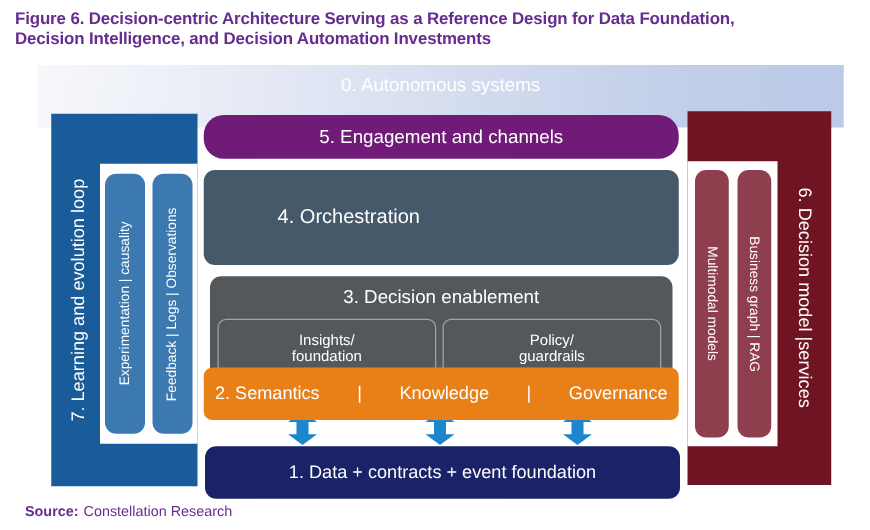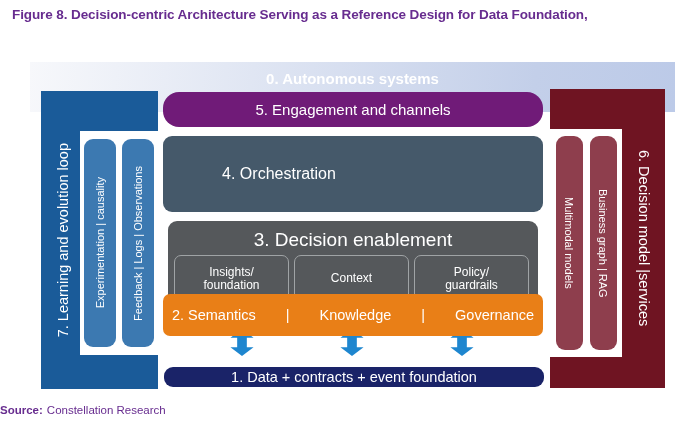--- a/index.html
+++ b/index.html
@@ -19,23 +19,23 @@
     --arrow-blue:#1e86cf;
     --white-text:#ffffff;
   }
   *{margin:0;padding:0;box-sizing:border-box;}
   body{background:#fff;font-family:"Liberation Sans","DejaVu Sans",sans-serif;}
   .stage{position:relative;width:696px;height:424px;background:#fff;overflow:hidden;}
 
   .figure-title{position:absolute;left:12px;top:7px;width:676px;
     color:var(--title-purple);font-size:13.5px;font-weight:bold;line-height:16px;letter-spacing:-0.1px;}
 
-  .band{position:absolute;left:30px;top:62px;width:645px;height:50px;
+  .band{position:absolute;left:30px;top:52px;width:645px;height:50px;
     background:linear-gradient(96deg,var(--band-from) 0%,var(--band-to) 78%,#bccae8 100%);
-    text-align:center;color:var(--white-text);font-size:15px;padding-top:8px;z-index:0;font-weight:bold;}
+    text-align:center;color:var(--white-text);font-size:15px;padding-top:8px;z-index:0;}
 
   .bracket{position:absolute;z-index:1;}
   .bracket-left{left:41px;top:91px;width:117px;height:298px;background:var(--loop-blue);}
   .bracket-right{left:550px;top:89px;width:115px;height:299px;background:var(--model-maroon);}
 
   .spine{position:absolute;top:0;bottom:0;display:flex;align-items:center;justify-content:center;
     color:var(--white-text);font-size:14.5px;}
   .bracket-left .spine{left:0;width:44px;}
   .bracket-right .spine{right:0;width:43px;}
 
@@ -57,46 +57,47 @@
 
   .box-orchestration{left:163px;top:136px;width:380px;height:76px;background:var(--orchestration-slate);
     border-radius:9px;}
   .orch-label{position:absolute;left:0;top:0;width:232px;height:100%;display:flex;
     align-items:center;justify-content:center;font-size:16px;}
   .orch-right{position:absolute;left:232px;top:12px;width:120px;font-size:12px;line-height:14px;}
   .orch-divider{border:none;border-top:1px solid #c6cdd2;margin:6px 0 7px 0;width:120px;}
 
   .box-enablement{left:168px;top:221px;width:370px;height:92px;background:var(--enablement-gray);
     border-radius:9px;}
-  .enable-label{text-align:center;padding-top:8px;font-size:19px;}
+  .enable-label{text-align:center;padding-top:8px;font-size:15px;}
   .enable-items{position:absolute;left:6px;right:9px;top:34px;display:flex;gap:5px;}
   .enable-item{flex:1;height:48px;border:1px solid var(--subbox-border);border-radius:7px;
     display:flex;flex-direction:column;align-items:center;justify-content:center;
     font-size:12px;line-height:13.5px;text-align:center;}
 
   .box-semantics{left:163px;top:294px;width:380px;height:42px;background:var(--semantics-orange);
     border-radius:7px;display:flex;align-items:center;justify-content:center;font-size:14.5px;z-index:2;gap:20px;}
   .sem-pipe{margin:0 10px;}
 
-  .box-foundation{left:164px;top:357px;width:380px;height:20px;background:var(--foundation-navy);
-    border-radius:9px;display:flex;align-items:center;justify-content:center;font-size:14.5px;margin-top:10px;}
+  .box-foundation{left:164px;top:357px;width:380px;height:42px;background:var(--foundation-navy);
+    border-radius:9px;display:flex;align-items:center;justify-content:center;font-size:14.5px;}
 
   .arrow{position:absolute;top:329px;width:24px;height:27px;color:var(--arrow-blue);z-index:1;}
   .arrow-1{left:230px;} .arrow-2{left:340px;} .arrow-3{left:450px;}
 
-  .source-line{position:absolute;left:0;top:404px;font-size:11.5px;color:var(--title-purple);}
+  .source-line{position:absolute;left:20px;top:404px;font-size:11.5px;color:var(--title-purple);}
   .source-line .src-label{font-weight:bold;margin-right:4px;}
 </style>
 </head>
 <body>
 
 <div class="stage">
 
   <div class="figure-title">
-    <div>Figure 8. Decision-centric Architecture Serving as a Reference Design for Data Foundation,</div>
+    <div>Figure 6. Decision-centric Architecture Serving as a Reference Design for Data Foundation,</div>
+    <div>Decision Intelligence, and Decision Automation Investments</div>
   </div>
 
   <div class="band">
     <span>0. Autonomous systems</span>
   </div>
 
   <div class="bracket bracket-left">
     <div class="spine">
       <span class="vtext-up">7. Learning and evolution loop</span>
     </div>
@@ -133,24 +134,20 @@
   </div>
 
   <div class="cbox box-enablement">
     <div class="enable-label">3. Decision enablement</div>
     <div class="enable-items">
       <div class="enable-item">
         <span>Insights/</span>
         <span>foundation</span>
       </div>
       <div class="enable-item">
-        <span>Context</span>
-        <span></span>
-      </div>
-      <div class="enable-item">
         <span>Policy/</span>
         <span>guardrails</span>
       </div>
     </div>
   </div>
 
   <div class="cbox box-semantics">
     <span>2. Semantics</span>
     <span class="sem-pipe">|</span>
     <span>Knowledge</span>

